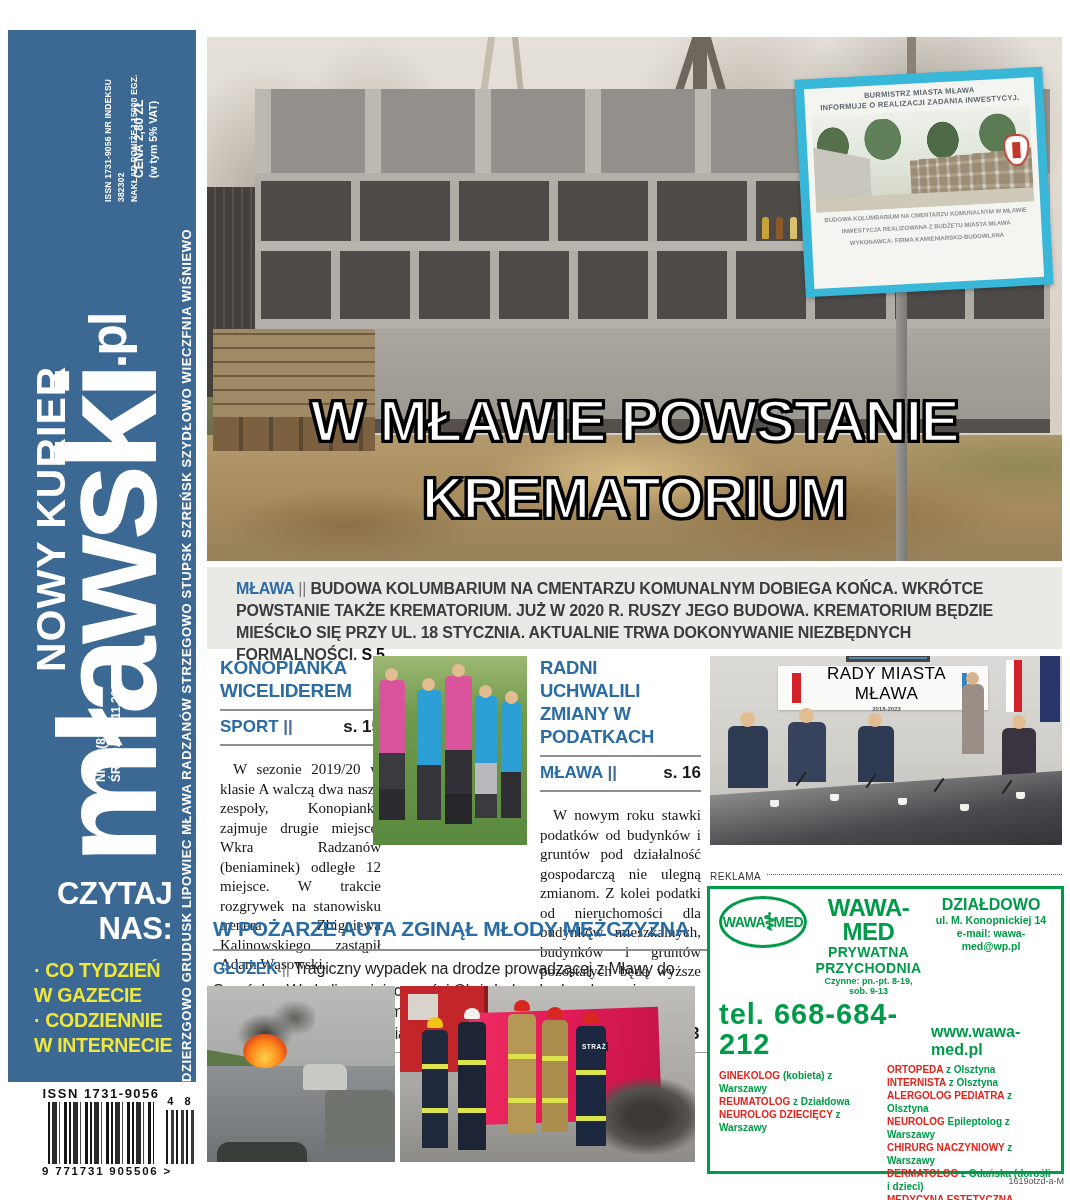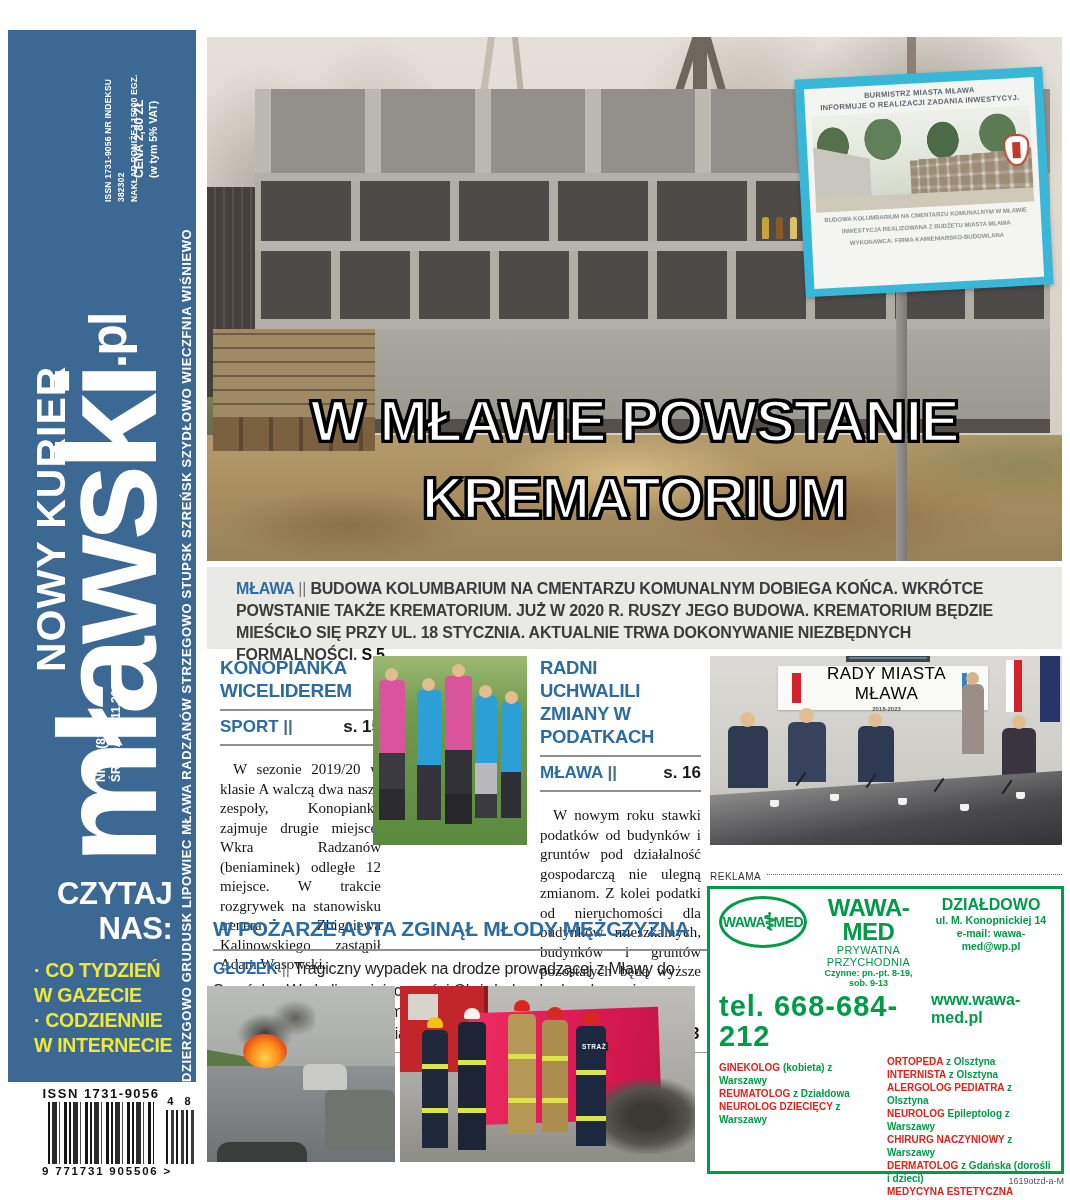--- a/index.html
+++ b/index.html
@@ -172,26 +172,26 @@
   .reklama-row { position:absolute; left:710px; top:871px; width:352px; display:flex; align-items:center; gap:6px;
                  font-size:10px; color:#333; letter-spacing:.5px; }
   .reklama-row .dots { flex:1; border-bottom:1.5px dotted #666; height:1px; margin-top:-4px; }
   .ad { position:absolute; left:707px; top:886px; width:357px; height:288px; border:3px solid #009B48; background:#fff; padding:7px 9px 5px; color:#009B48; }
   .ad-head { display:flex; gap:8px; }
   .logo { flex:0 0 88px; height:52px; border:3px solid #009B48; border-radius:50%; display:flex; align-items:center; justify-content:center;
           font-weight:800; font-size:14px; letter-spacing:-.5px; }
   .logo .staff { font-size:24px; line-height:24px; margin:0 -2px; }
   .ad-mid { flex:1; text-align:center; }
   .ad-name { font-size:24px; font-weight:800; letter-spacing:-.5px; line-height:24px; }
-  .ad-sub { font-size:11px; font-weight:400; letter-spacing:.3px; }
+  .ad-sub { font-size:14px; font-weight:700; letter-spacing:.3px; }
   .ad-hours { font-size:9px; font-weight:700; }
   .ad-right { flex:0 0 122px; text-align:center; }
   .ad-city { font-size:16px; font-weight:800; line-height:18px; }
   .ad-addr,.ad-mail { font-size:10.5px; font-weight:800; line-height:13px; }
-  .ad-phone-row { display:flex; align-items:flex-start; gap:14px; margin:3px 0 4px; }
+  .ad-phone-row { display:flex; align-items:flex-end; gap:14px; margin:3px 0 4px; }
   .ad-phone { font-size:29px; font-weight:800; letter-spacing:1px; line-height:30px; }
   .ad-site { font-size:16px; font-weight:800; }
   .ad-cols { display:flex; gap:8px; }
   .ad-col { font-size:10px; line-height:13px; font-weight:800; }
   .ad-col.left { flex:0 0 160px; }
   .ad-col.right { flex:1; }
   .sp-name { color:#E0231C; }
   .sp-detail { color:#009B48; }
   .sp-big { font-size:17.5px; line-height:21px; }
   .sp-big .sp-detail { font-size:10px; }

